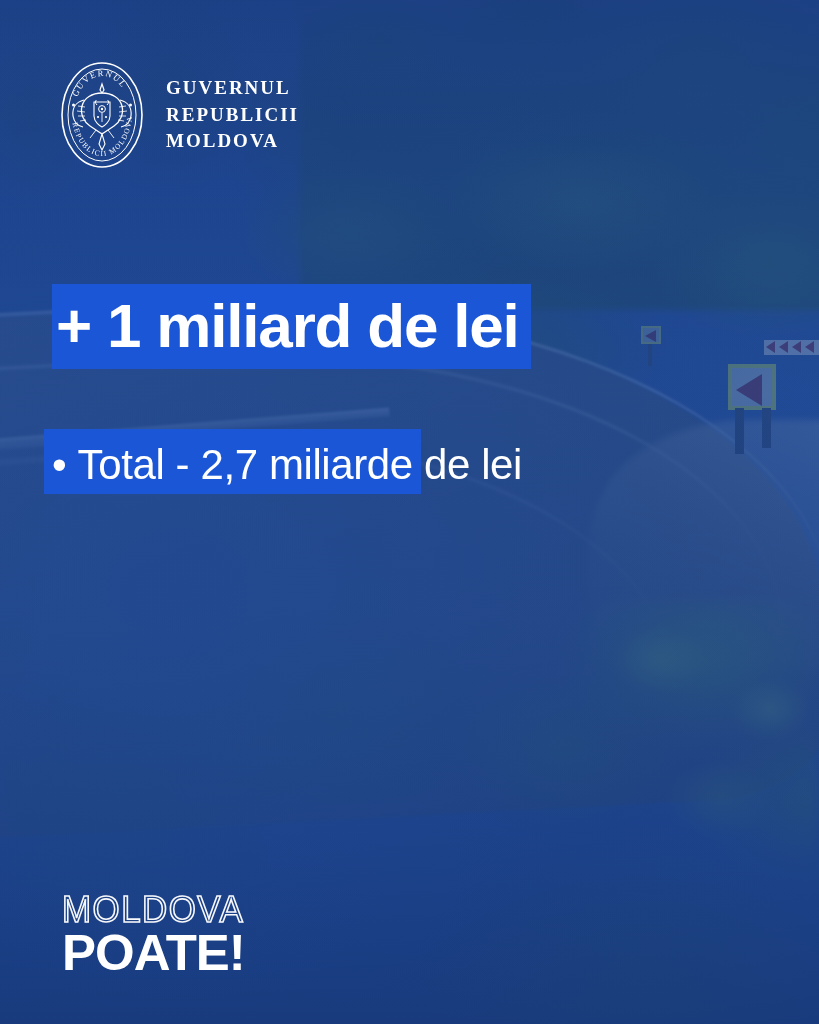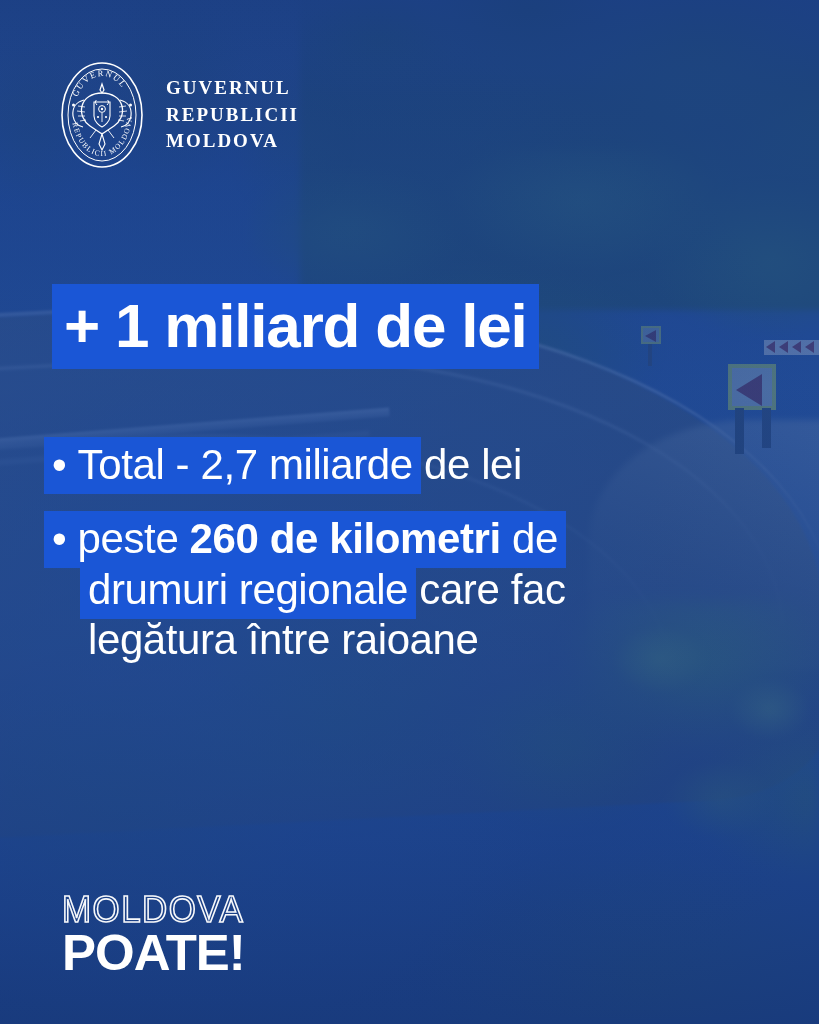--- a/index.html
+++ b/index.html
@@ -284,21 +284,21 @@
     font-size: 62px;
     font-weight: 700;
     color: #ffffff;
     line-height: 1.18;
     letter-spacing: -1.2px;
     white-space: nowrap;
   }
   .hl-line .mark {
     background: #1a56d6;
     box-shadow: 0 0 0 0 #1a56d6;
-    padding: 5px 12px 7px 12px;
+    padding: 5px 12px 7px 4px;
     display: inline-block;
   }
   .hl-line.second {
     padding-left: 12px;
     margin-top: 4px;
   }
 
   
   .bullets {
     position: absolute;
@@ -309,21 +309,21 @@
     font-size: 42px;
     font-weight: 400;
     color: #ffffff;
     line-height: 1.20;
     letter-spacing: -0.4px;
   }
   .bullet + .bullet { margin-top: 24px; }
   .bullet .hl {
     background: #1a56d6;
     box-shadow: 8px 0 0 #1a56d6, -8px 0 0 #1a56d6;
-    padding-top: 4px;
+    padding-top: 12px;
     padding-bottom: 6px;
   }
   .bullet b { font-weight: 700; }
   .b-indent { padding-left: 36px; display: block; }
 
   
   .campaign {
     position: absolute;
     left: 62px; top: 893px;
   }
@@ -450,25 +450,20 @@
         <span class="mark">+ 1 miliard de lei</span>
       </div>
     </div>
 
     <div class="bullets">
 
       <div class="bullet">
         <span class="hl"><span>•</span>&nbsp;<span>Total - 2,7 miliarde</span></span><span> de lei</span>
       </div>
 
-      <div class="bullet">
-        <span class="hl"><span>•</span>&nbsp;<span>peste </span><b>260 de kilometri</b><span> de</span></span><br>
-        <span class="b-indent"><span class="hl">drumuri regionale</span><span> care fac</span></span>
-        <span class="b-indent">legătura între raioane</span>
-      </div>
 
     </div>
 
     <div class="campaign">
       <span class="c-top"><span class="c-top-inner">MOLDOVA</span></span>
       <span class="c-bottom">POATE!</span>
     </div>
 
   </div>
 </div>

